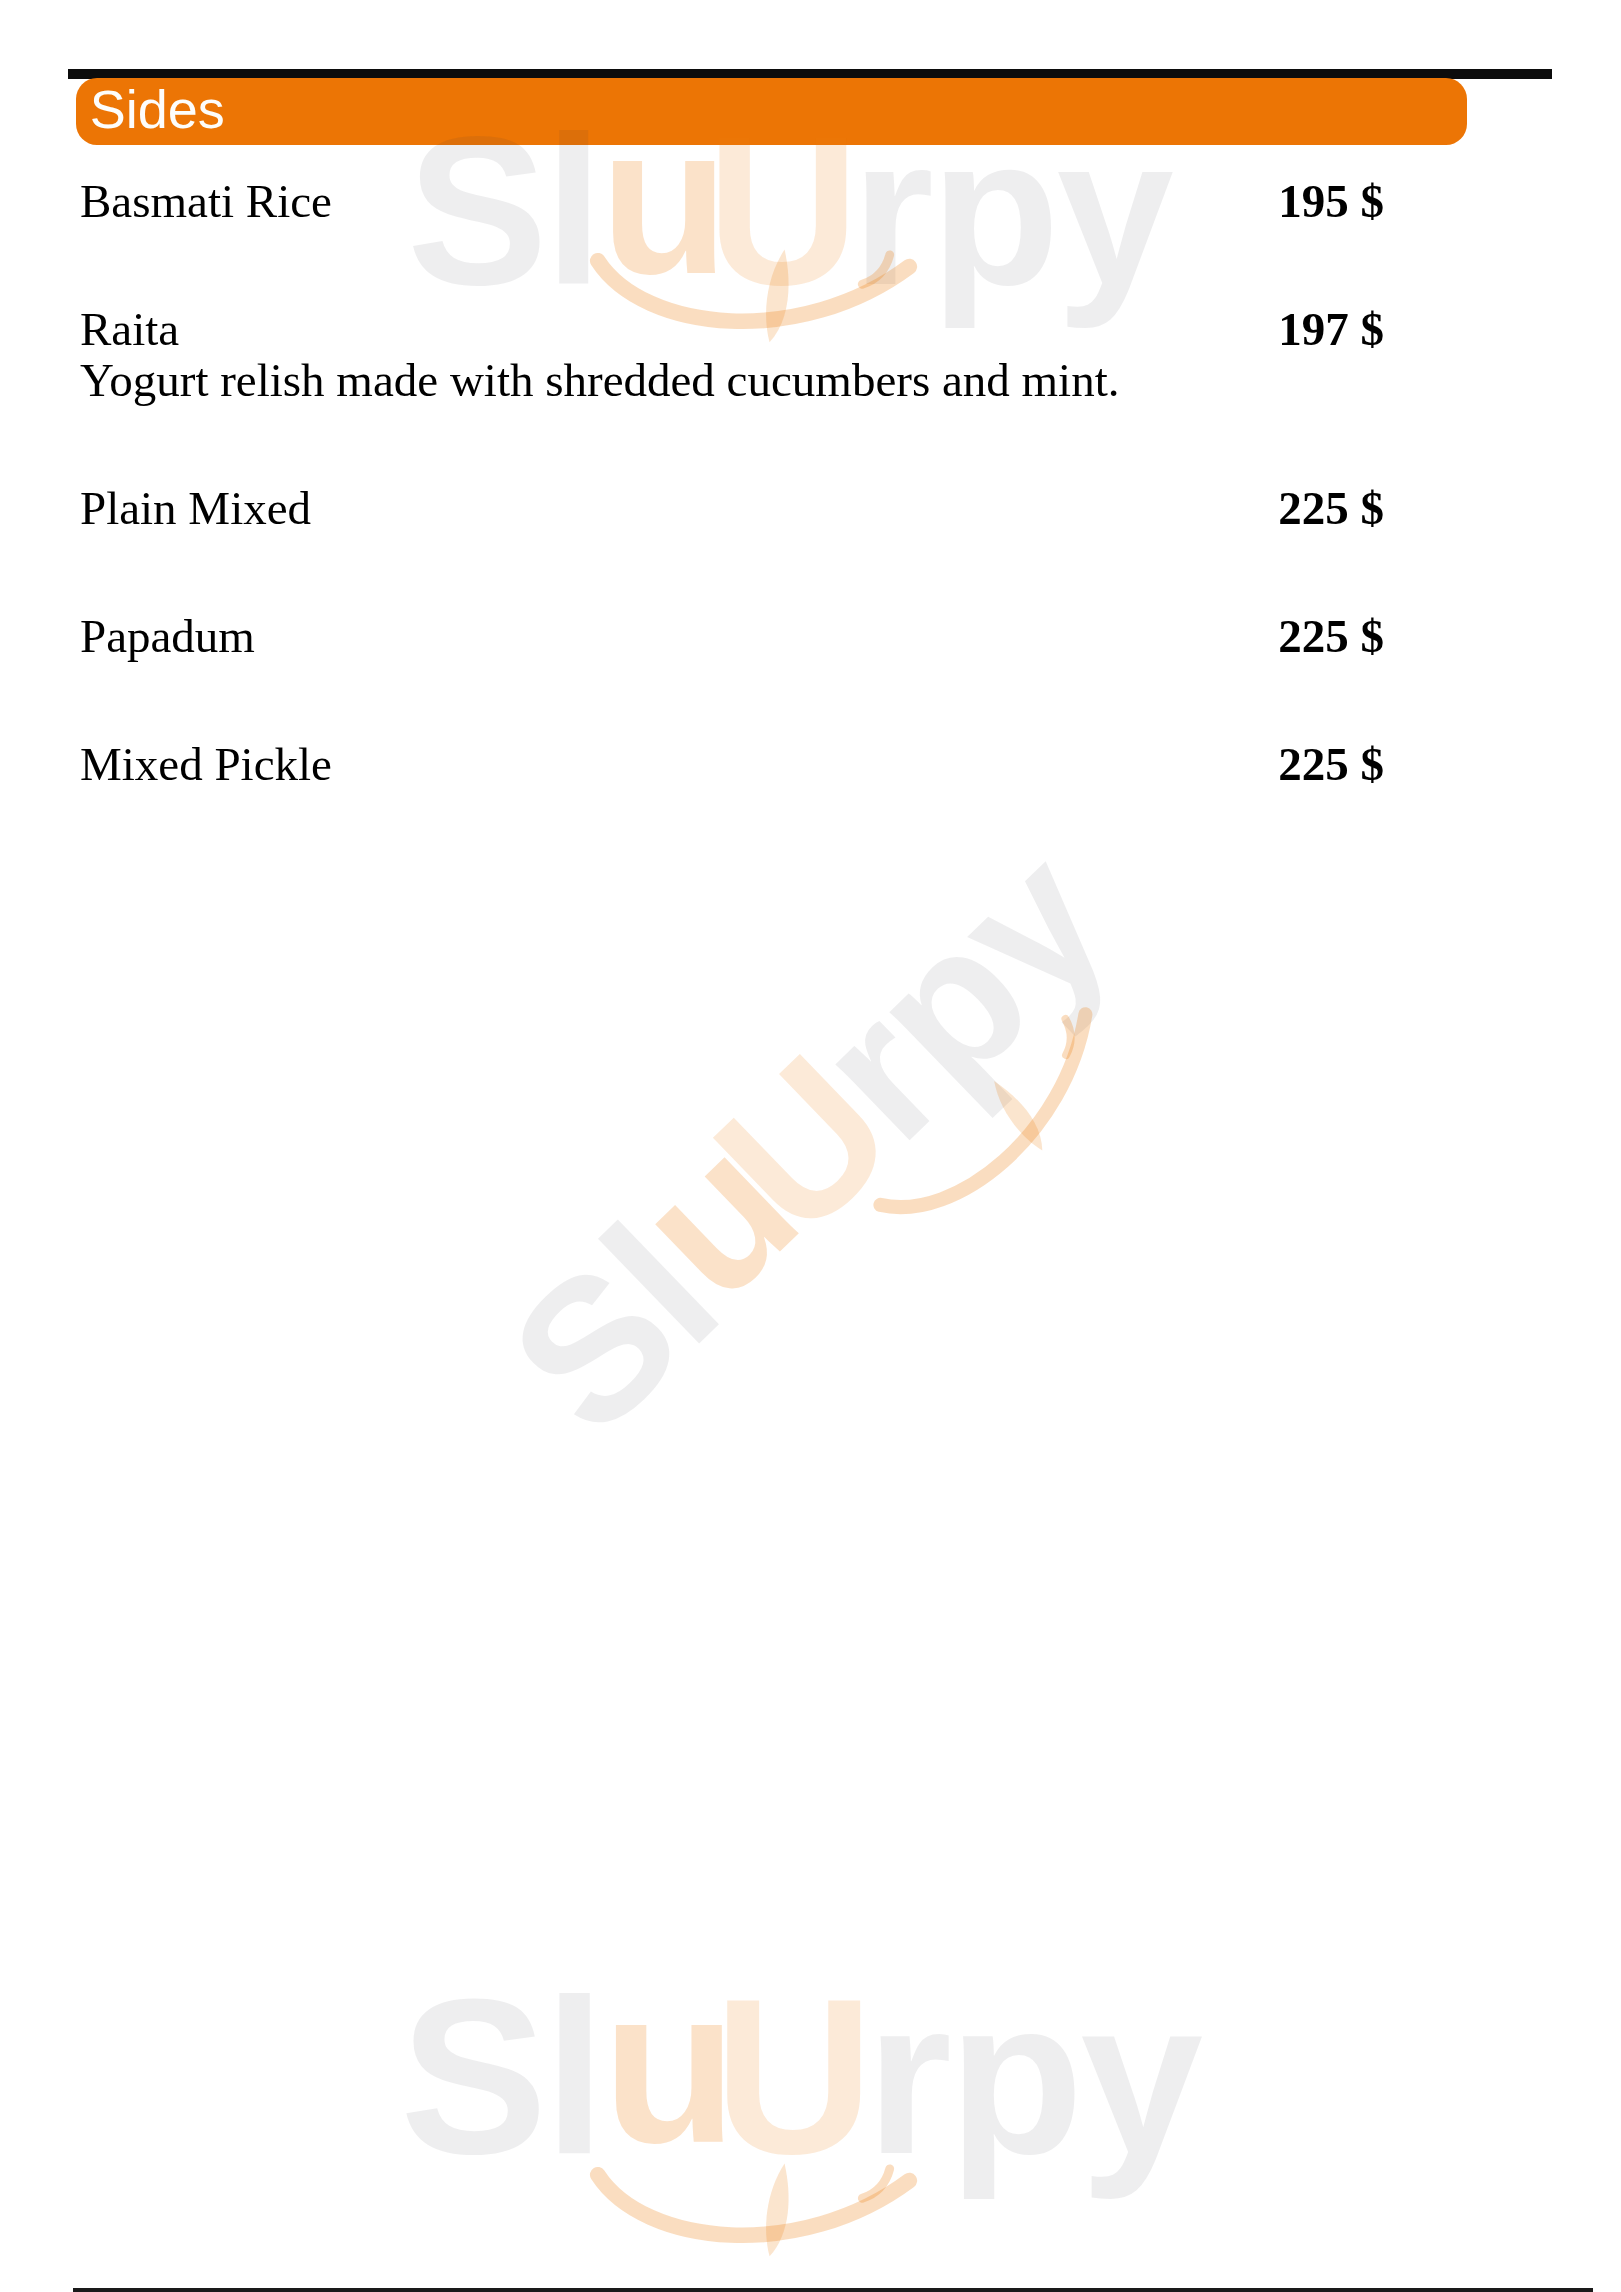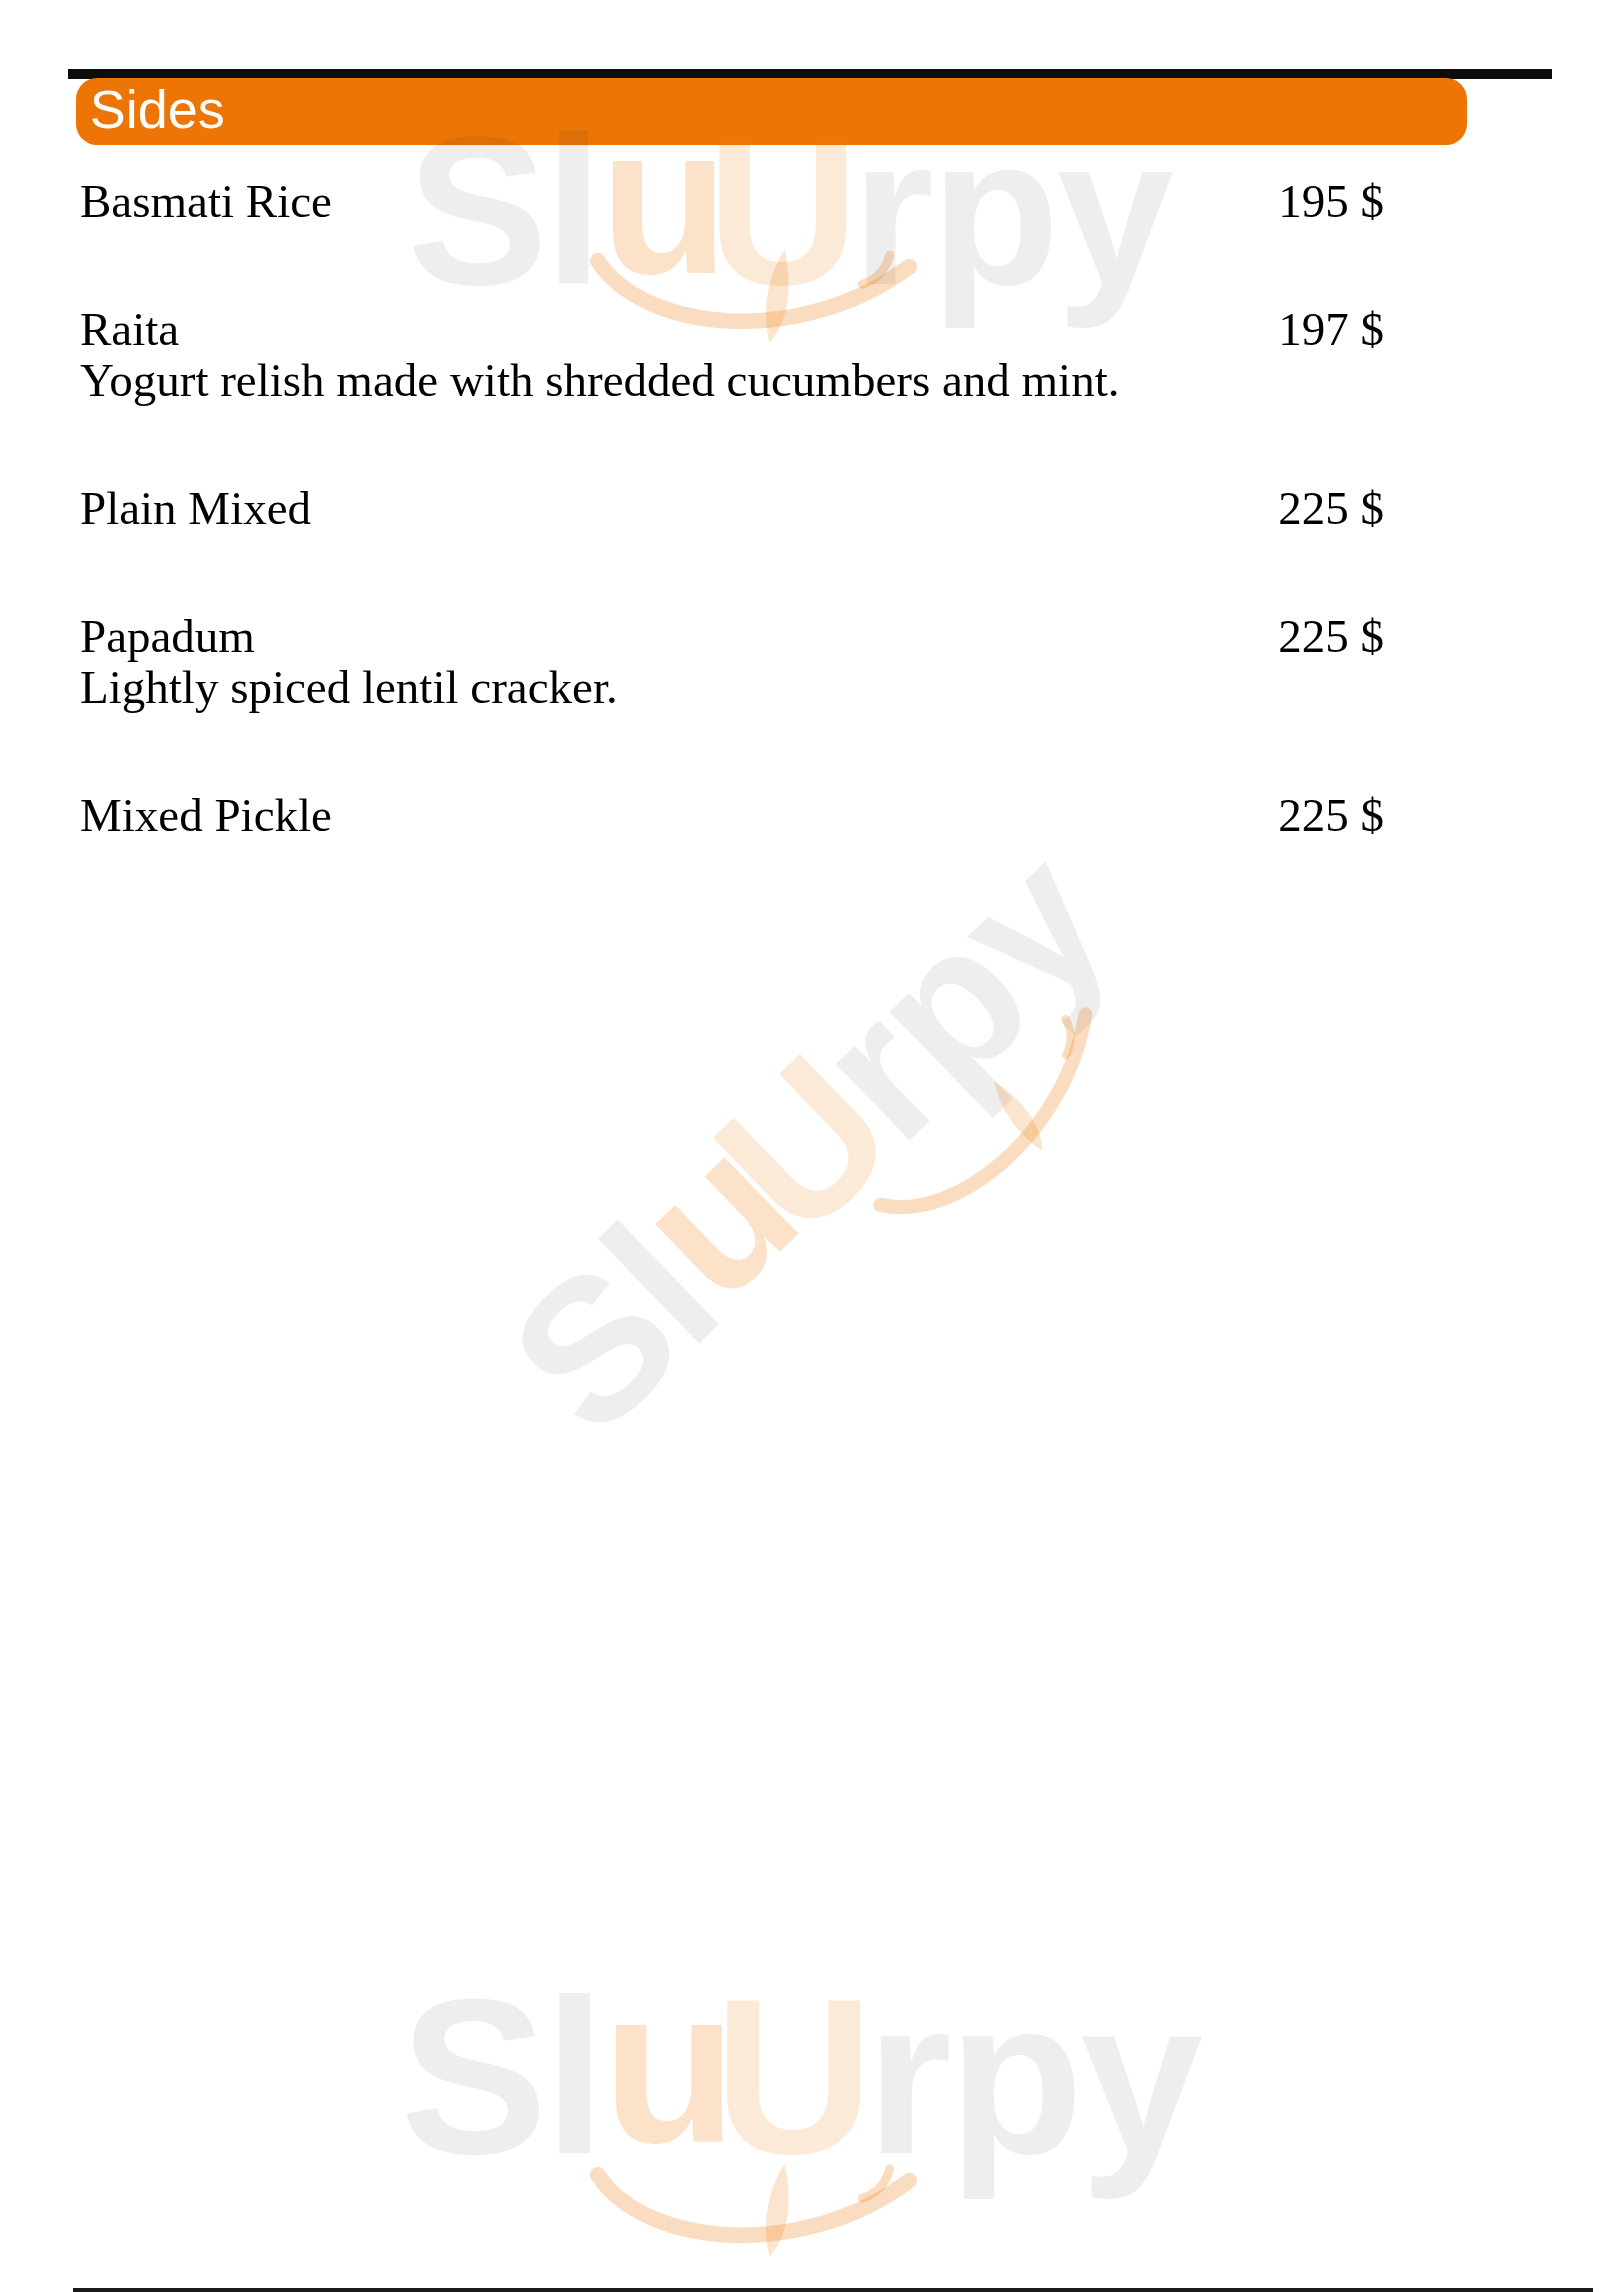--- a/index.html
+++ b/index.html
@@ -12,21 +12,21 @@
   .header-bar{position:absolute;left:76px;top:78px;width:1391px;height:67px;background:#ec7505;
               display:flex;align-items:center;border-radius:21px;}
   .header-title{font-family:"Liberation Sans", sans-serif;font-size:54px;line-height:59px;
                 color:#fdfdfb;padding-left:13.7px;transform:translateY(-2px);}
 
   
   .menu{position:absolute;left:80px;top:176px;width:1304px;z-index:2;}
   .menu-item{margin-bottom:77px;}
   .item-row{display:flex;justify-content:space-between;align-items:flex-end;}
   .item-name,.item-price,.item-desc{font-size:47px;line-height:51px;color:#000;}
-  .item-price{text-align:right;white-space:nowrap;}
+  .item-price{text-align:right;white-space:nowrap;font-weight:bold;}
 
   
   .bottom-rule{position:absolute;left:73px;top:2288px;width:1520px;height:3.9px;background:#1a1a1a;}
 
   
   .wm{position:absolute;font-family:"Liberation Sans", sans-serif;font-weight:bold;
       line-height:1;letter-spacing:-0.015em;white-space:nowrap;pointer-events:none;z-index:5;}
   .wm .g{color:rgba(55,55,70,0.085);}
   .wm .o1{color:rgba(236,124,10,0.22);position:relative;top:-0.05em;}
   .wm .o2{color:rgba(236,124,10,0.16);margin-left:-0.09em;}
@@ -73,21 +73,20 @@
         <span class="item-name">Plain Mixed</span>
         <span class="item-price">225 $</span>
       </div>
     </div>
 
     <div class="menu-item">
       <div class="item-row">
         <span class="item-name">Papadum</span>
         <span class="item-price">225 $</span>
       </div>
-      <div class="item-desc">Lightly spiced lentil cracker.</div>
     </div>
 
     <div class="menu-item">
       <div class="item-row">
         <span class="item-name">Mixed Pickle</span>
         <span class="item-price">225 $</span>
       </div>
     </div>
 
   </div>

